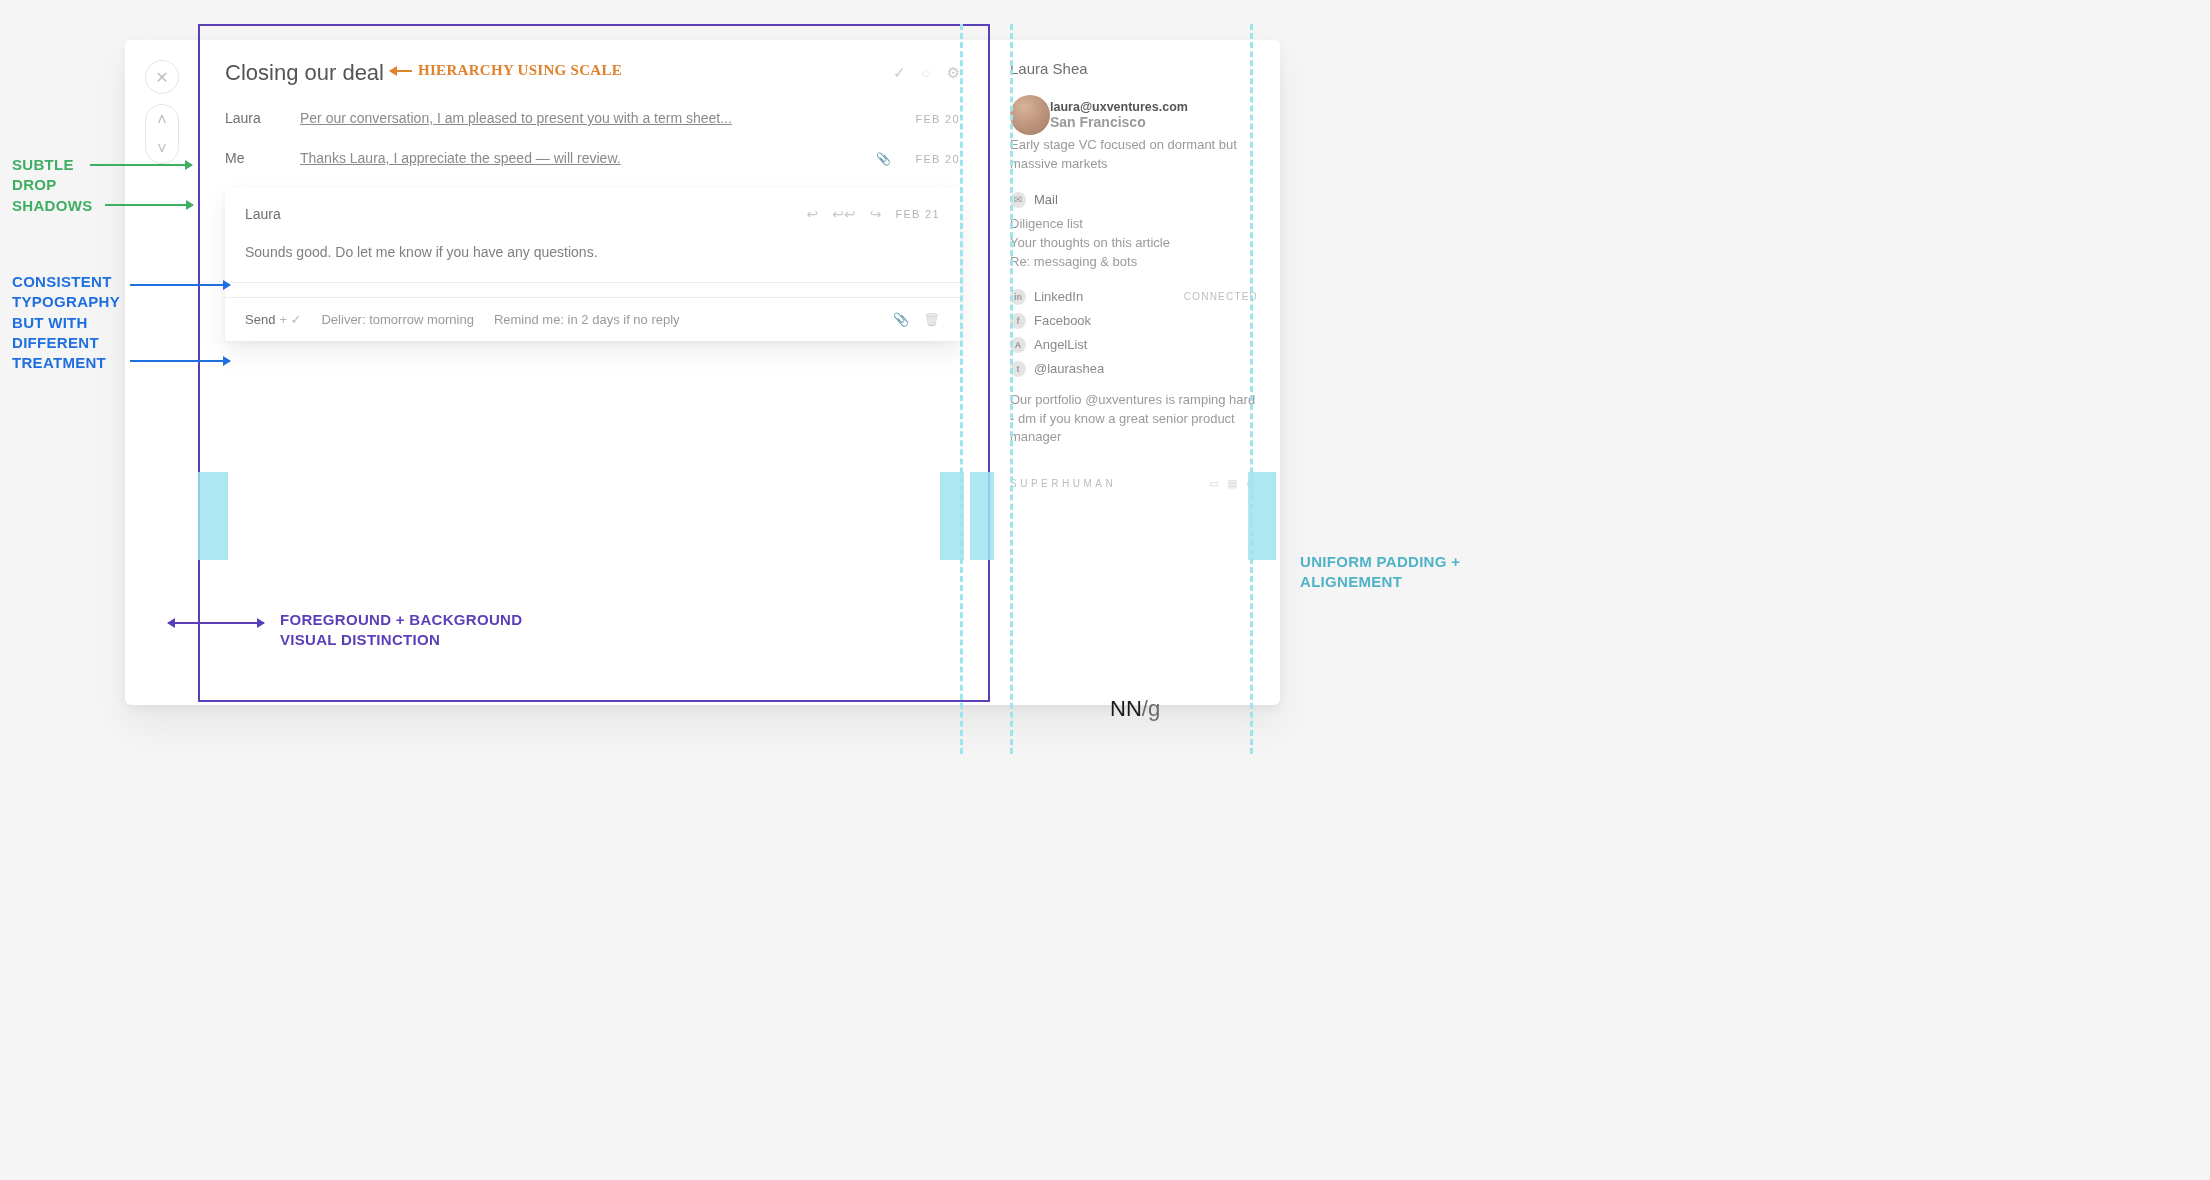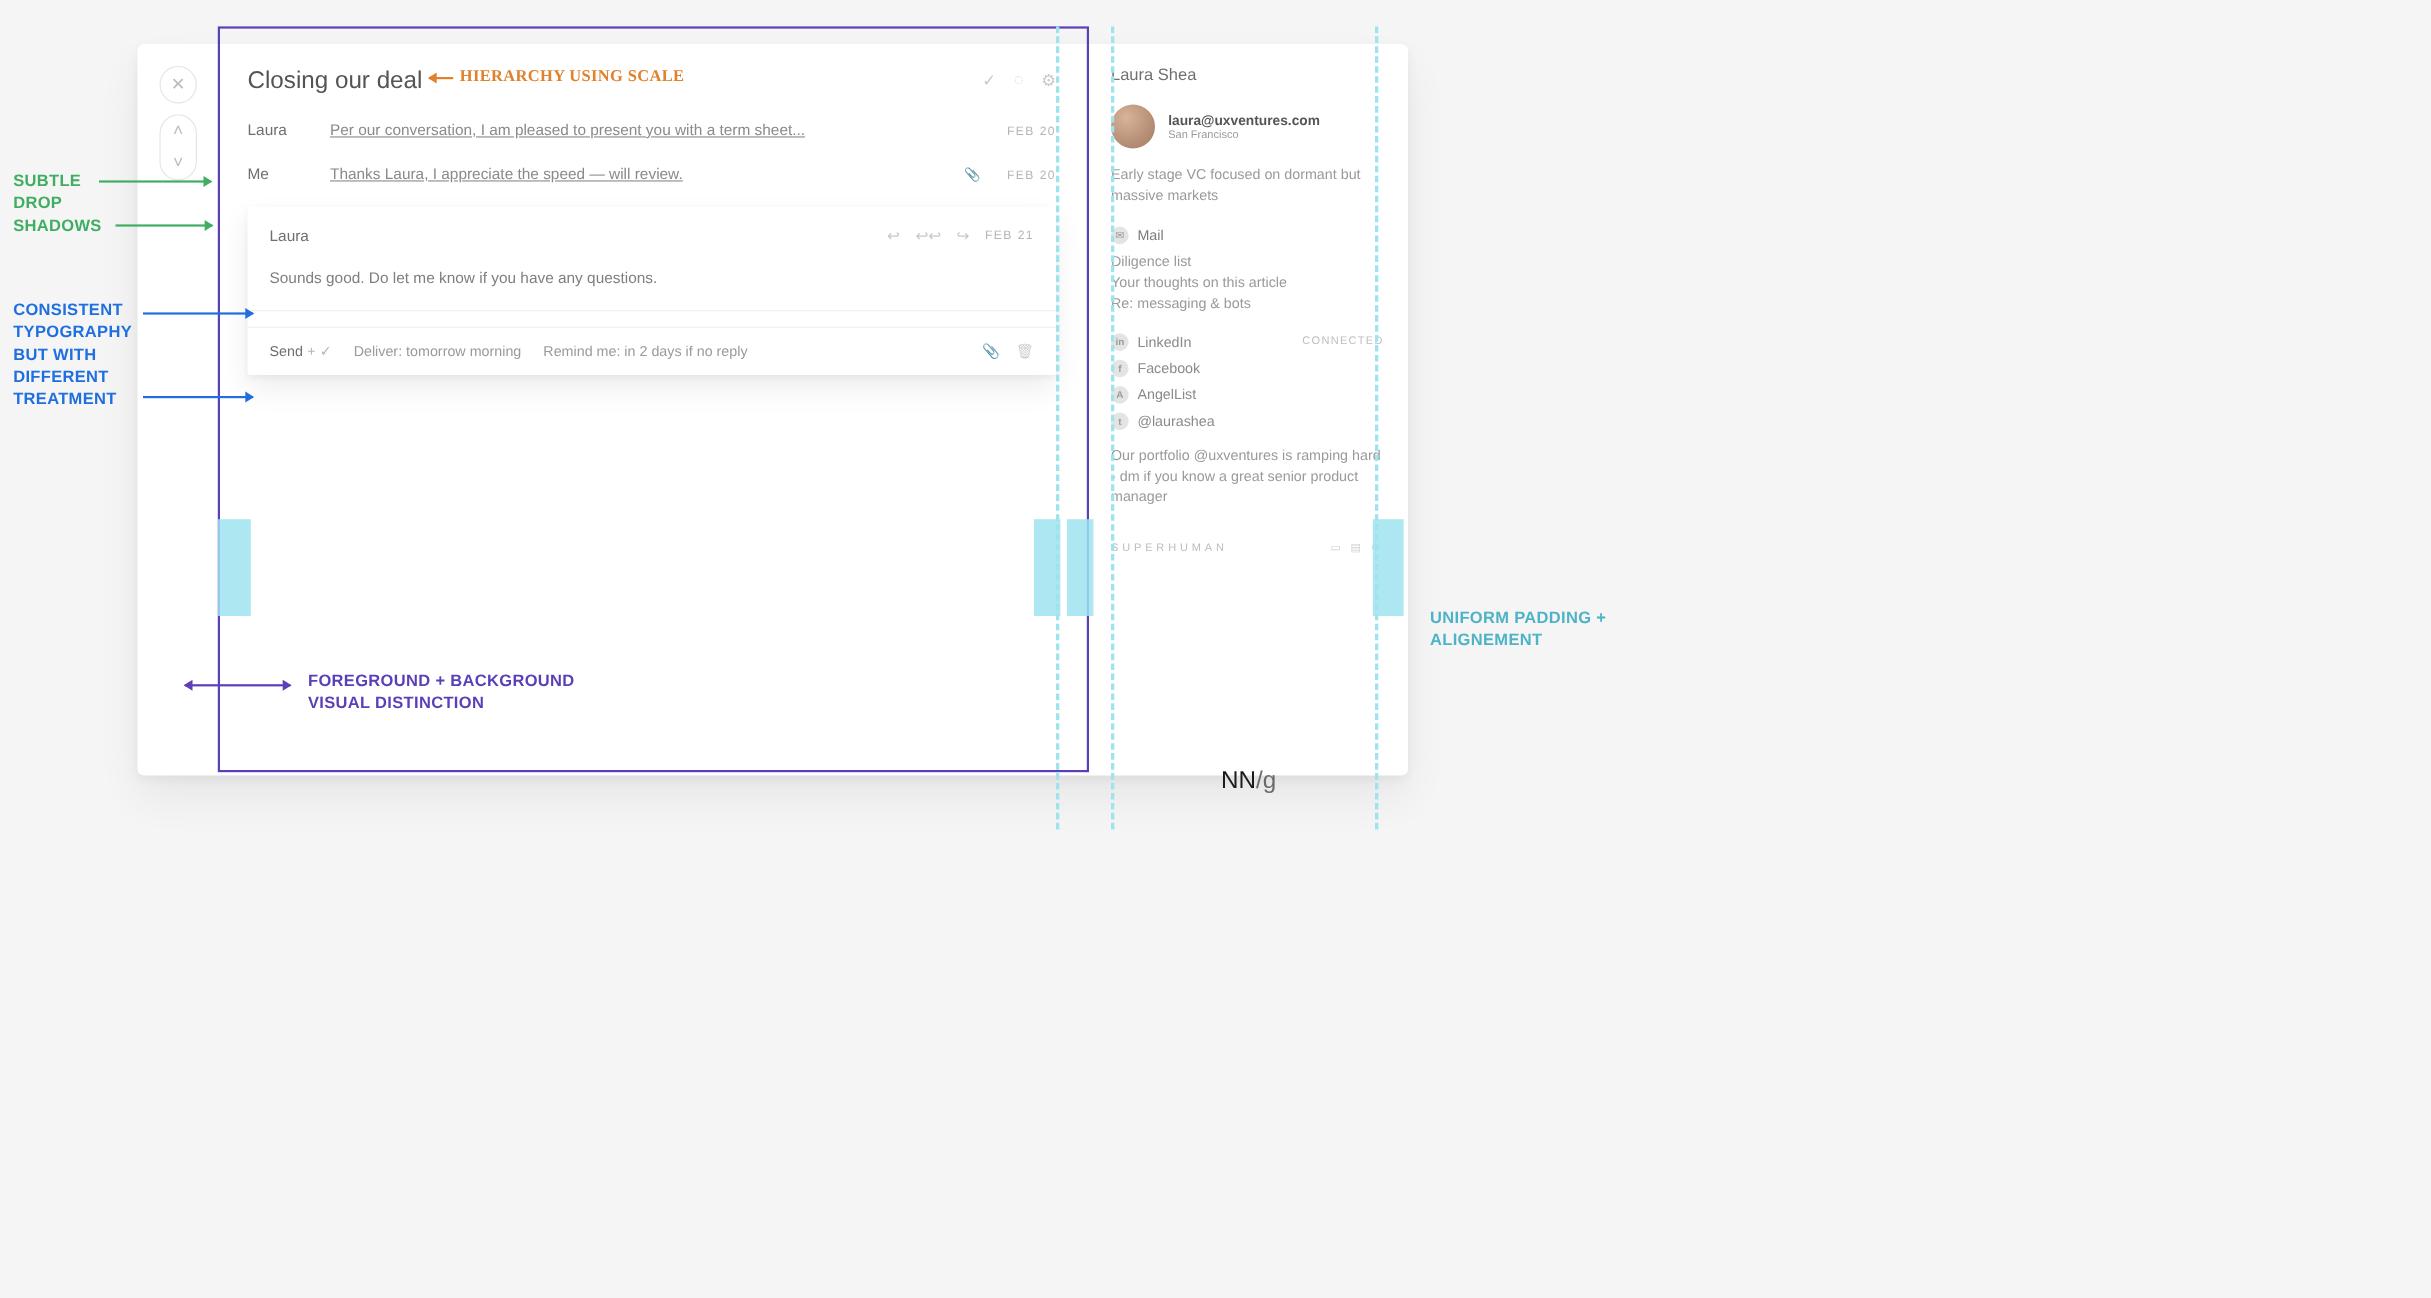--- a/index.html
+++ b/index.html
@@ -61,24 +61,24 @@
   .draft-meta .draft-label { color:#7fb85a; font-weight:500; }
   .draft-text { margin-top: 14px; font-size: 14px; color:#6f6f6f; }
 
   .send-bar { margin: 14px -20px 0 -20px; border-top:1px solid #eee; padding: 14px 20px; display:flex; align-items:center; gap:20px; font-size:13px; color:#9a9a9a; }
   .send-bar .send { color:#6f6f6f; font-weight:500; display:flex; align-items:center; gap:4px; }
   .send-bar .trail { margin-left:auto; display:flex; gap:14px; color:#cfcfcf; }
 
   
   .side { position: absolute; left: 1010px; top: 60px; width: 248px; font-size: 13px; color: #8f8f8f; }
   .side h3 { font-size: 15px; color:#6f6f6f; font-weight:500; margin-bottom: 18px; }
-  .avatar-row { display:flex; gap:12px; align-items:center; margin-bottom: 15px;}
+  .avatar-row { display:flex; align-items:center; margin-bottom: 1px;}
   .avatar { width:40px; height:40px; border-radius:50%; background: radial-gradient(circle at 35% 30%, #d9b29a, #a17860); }
   .avatar-meta .email { font-weight:600; color:#555; font-size:12.5px; }
-  .avatar-meta .loc { color:#9a9a9a; font-size:10px; }
+  .avatar-meta .loc { color:#9a9a9a; font-size:14px;font-weight:bold; }
   .bio { color:#9a9a9a; line-height:1.45; margin-bottom: 18px; }
   .sec-head { display:flex; align-items:center; gap:8px; color:#7a7a7a; font-weight:500; margin-bottom: 6px; }
   .sec-head .mini { width:16px; height:16px; border-radius:50%; background:#e4e4e4; display:flex; align-items:center; justify-content:center; font-size:10px; color:#9a9a9a; }
   .sec-list div { padding: 2px 0; color:#9a9a9a; }
   .social-row { display:flex; align-items:center; gap:8px; padding:4px 0; color:#8a8a8a; }
   .social-row .mini { width:16px; height:16px; border-radius:50%; background:#e4e4e4; display:flex; align-items:center; justify-content:center; font-size:9px; color:#9a9a9a; font-weight:700; }
   .social-row .tag { margin-left:auto; font-size:10px; letter-spacing:.12em; color:#bdbdbd; }
   .feed p { color:#9a9a9a; line-height:1.45; margin-top:10px; }
   .brand { margin-top: 31px; letter-spacing:.35em; font-size:10px; color:#bcbcbc; display:flex; align-items:center; }
   .brand .glyphs { margin-left:auto; letter-spacing:.3em; color:#cfcfcf; }

